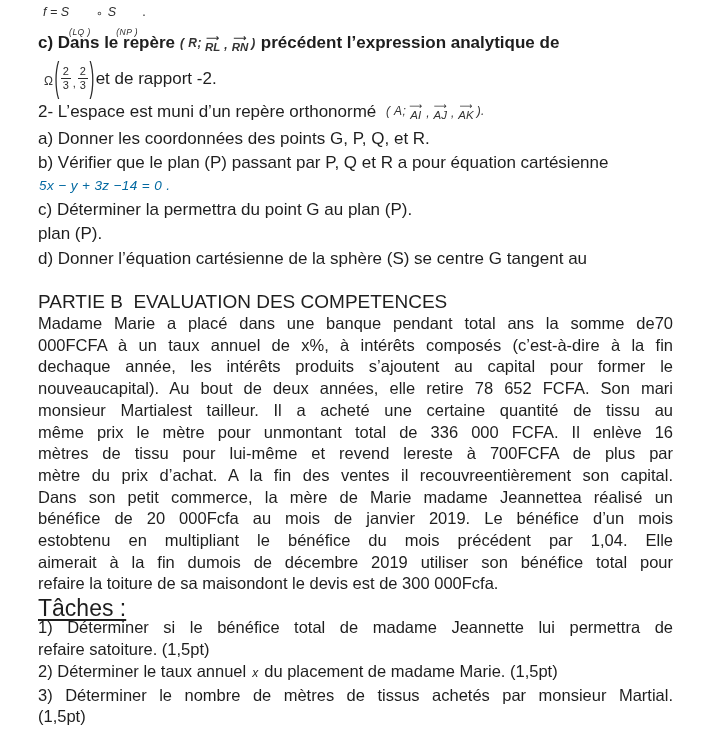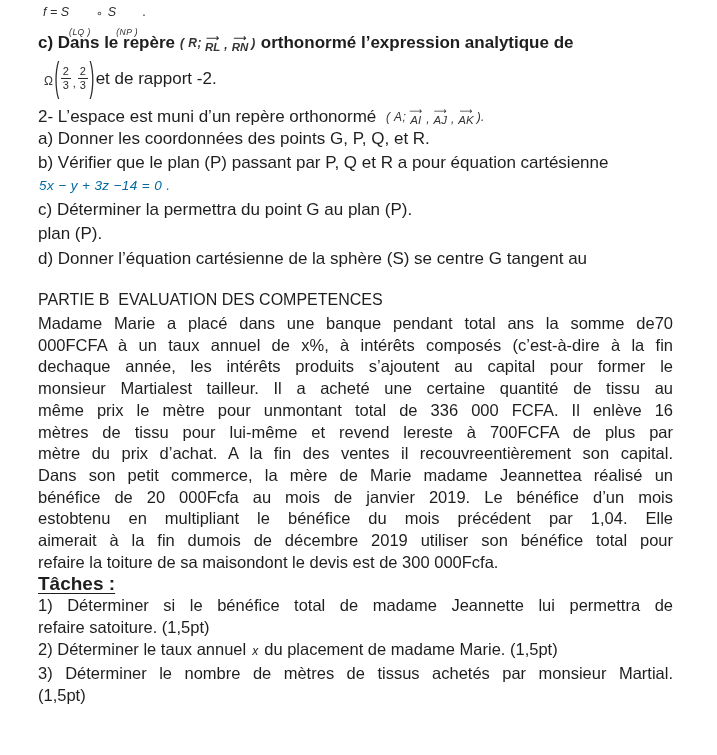--- a/index.html
+++ b/index.html
@@ -40,33 +40,33 @@
     display:inline-block; transform:scaleY(2.35) scaleX(0.85);
     font-size:17px; font-weight:400; color:#2c2c2c; font-style:normal;
     line-height:1; margin:0 1px;
   }
   .fracpair { display:inline-flex; align-items:center; }
   .frac { display:inline-flex; flex-direction:column; align-items:center; font-size:11px; font-style:normal; color:#2c2c2c; line-height:1.15; }
   .frac .den { border-top:1px solid #2c2c2c; padding:0 2px; }
   .frac .num { padding:0 2px; }
   .frac-comma { font-size:11px; margin:0 2px; position:relative; top:4px; }
 
-  .line2 { height:25px; display:flex; align-items:flex-end; font-size:17px; white-space:pre-wrap; }
+  .line2 { height:25px; display:flex; align-items:flex-start; font-size:17px; white-space:pre-wrap; }
 
   .eq-line { margin-top:2px; height:20px; font-size:13.5px; font-style:italic; color:#0369a1; letter-spacing:0.4px; padding-left:1px; }
 
   
-  .heading-b { margin-top:20px; height:22px; font-size:16px; white-space:pre-wrap; }
+  .heading-b { margin-top:20px; height:22px; font-size:19px; white-space:pre-wrap; }
   .para-line {
     font-size:16.5px; line-height:21.7px;
     text-align:justify; text-align-last:justify; white-space:normal;
   }
   .para-line.last { text-align-last:left; }
   .tasks-heading {
-    font-size:19px; font-weight:bold; height:22px;
+    font-size:23px; font-weight:normal; height:22px;
     text-decoration:underline; text-underline-offset:3px;
   }
   .task-line { font-size:16.5px; line-height:21.8px; }
   .task-line.just { text-align:justify; text-align-last:justify; }
   .mvar { font-size:12px; font-style:italic; margin:0 6px; }
 </style>
 </head>
 <body>
 
 <div class="page">
@@ -88,21 +88,21 @@
         <span class="vec-arrow">⟶</span>
         <span class="vec-sym">RL</span>
       </span>
       <span class="mcomma">,</span>
       <span class="vec">
         <span class="vec-arrow">⟶</span>
         <span class="vec-sym">RN</span>
       </span>
       <span class="mtxt">)</span>
     </span>
-    <span>orthonormé l’expression analytique de</span>
+    <span>précédent l’expression analytique de</span>
   </div>
 
   <div class="line-c2">
     <span class="omega">Ω</span>
     <span class="bigparen">(</span>
     <span class="fracpair">
       <span class="frac">
         <span class="num">2</span>
         <span class="den">3</span>
       </span>
@@ -143,20 +143,21 @@
   <div class="eq-line">5x − y + 3z −14  = 0 .</div>
   <div class="a-line">c) Déterminer la permettra du point G au plan (P).</div>
   <div class="a-line">plan (P).</div>
   <div class="a-line">d) Donner l’équation cartésienne de la sphère (S) se centre G tangent au</div>
 
   <div class="heading-b">PARTIE B  EVALUATION DES COMPETENCES</div>
 
   <div class="para-line">Madame Marie a placé dans une banque pendant total ans la somme de70</div>
   <div class="para-line">000FCFA à un taux annuel de x%, à intérêts composés (c’est-à-dire à la fin</div>
   <div class="para-line">dechaque année, les intérêts produits s’ajoutent au capital pour former le</div>
+  <div class="para-line">nouveaucapital). Au bout de deux années, elle retire 78 652 FCFA. Son mari</div>
   <div class="para-line">monsieur Martialest tailleur. Il a acheté une certaine quantité de tissu au</div>
   <div class="para-line">même prix le mètre pour unmontant total de 336 000 FCFA. Il enlève 16</div>
   <div class="para-line">mètres de tissu pour lui-même et revend lereste à 700FCFA de plus par</div>
   <div class="para-line">mètre du prix d’achat. A la fin des ventes il recouvreentièrement son capital.</div>
   <div class="para-line">Dans son petit commerce, la mère de Marie madame Jeannettea réalisé un</div>
   <div class="para-line">bénéfice de 20 000Fcfa au mois de janvier 2019. Le bénéfice d’un mois</div>
   <div class="para-line">estobtenu en multipliant le bénéfice du mois précédent par 1,04. Elle</div>
   <div class="para-line">aimerait à la fin dumois de décembre 2019 utiliser son bénéfice total pour</div>
   <div class="para-line last">refaire la toiture de sa maisondont le devis est de 300 000Fcfa.</div>
 

